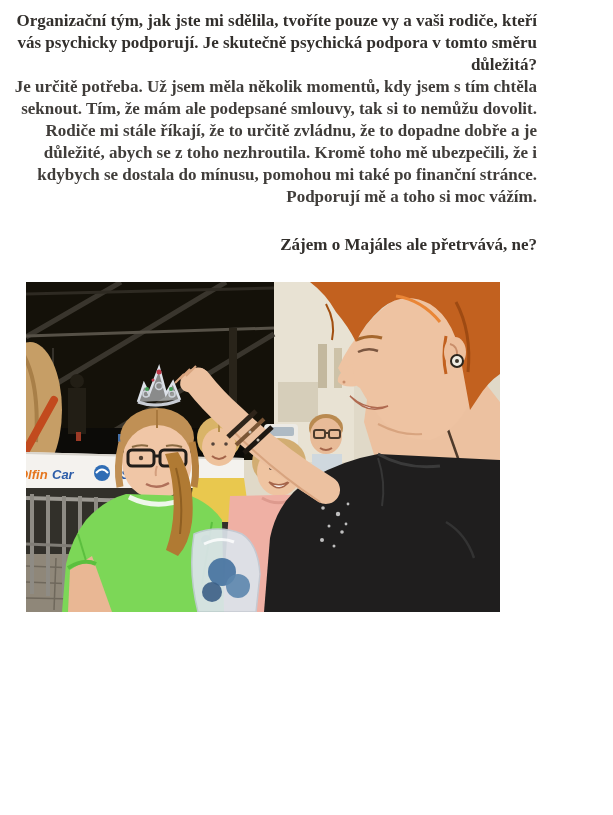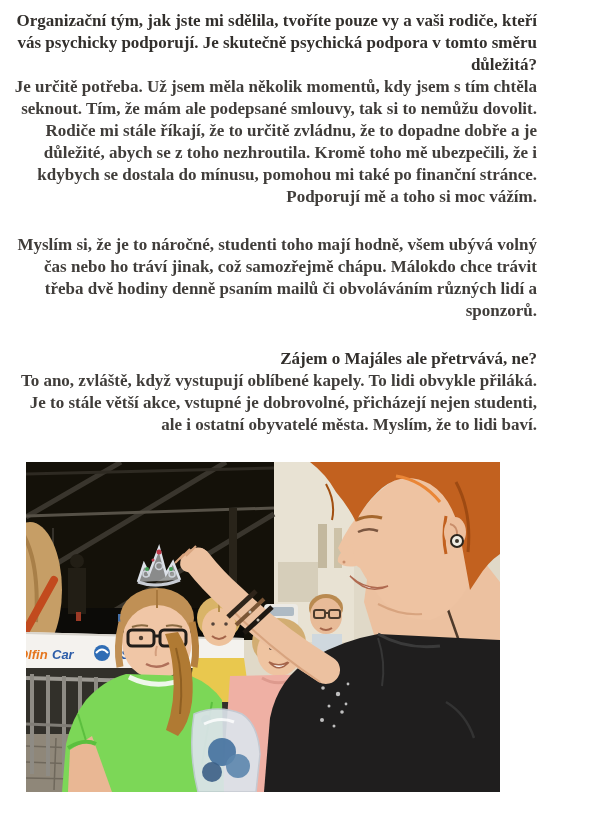--- a/index.html
+++ b/index.html
@@ -49,26 +49,24 @@
 
 <main class="page">
   <section class="qa-section">
 
     <div class="qa-block">
       <p class="question">Organizační tým, jak jste mi sdělila, tvoříte pouze vy a vaši rodiče, kteří vás psychicky podporují. Je skutečně psychická podpora v tomto směru důležitá?</p>
       <p class="answer">Je určitě potřeba. Už jsem měla několik momentů, kdy jsem s tím chtěla seknout. Tím, že mám ale podepsané smlouvy, tak si to nemůžu dovolit. Rodiče mi stále říkají, že to určitě zvládnu, že to dopadne dobře a je důležité, abych se z toho nezhroutila. Kromě toho mě ubezpečili, že i kdybych se dostala do mínusu, pomohou mi také po finanční stránce. Podporují mě a toho si moc vážím.</p>
     </div>
 
     <div class="qa-block">
-      <p class="answer">Myslím si, že je to náročné, studenti toho mají hodně, všem ubývá volný čas nebo ho tráví jinak, což samozřejmě chápu. Málokdo chce trávit třeba dvě hodiny denně psaním mailů či obvoláváním různých lidí a sponzorů.</p>
     </div>
 
     <div class="qa-block">
       <p class="question">Zájem o Majáles ale přetrvává, ne?</p>
-      <p class="answer">To ano, zvláště, když vystupují oblíbené kapely. To lidi obvykle přiláká. Je to stále větší akce, vstupné je dobrovolné, přicházejí nejen studenti, ale i ostatní obyvatelé města. Myslím, že to lidi baví.</p>
     </div>
 
   </section>
 
   <figure class="photo">
     <svg width="474" height="330" viewBox="0 0 474 330" xmlns="http://www.w3.org/2000/svg" role="img">
 
       <g>
         <rect x="0" y="0" width="474" height="330" fill="#e0d9c8"></rect>
         <rect x="248" y="0" width="80" height="180" fill="#e8e2d3"></rect>

